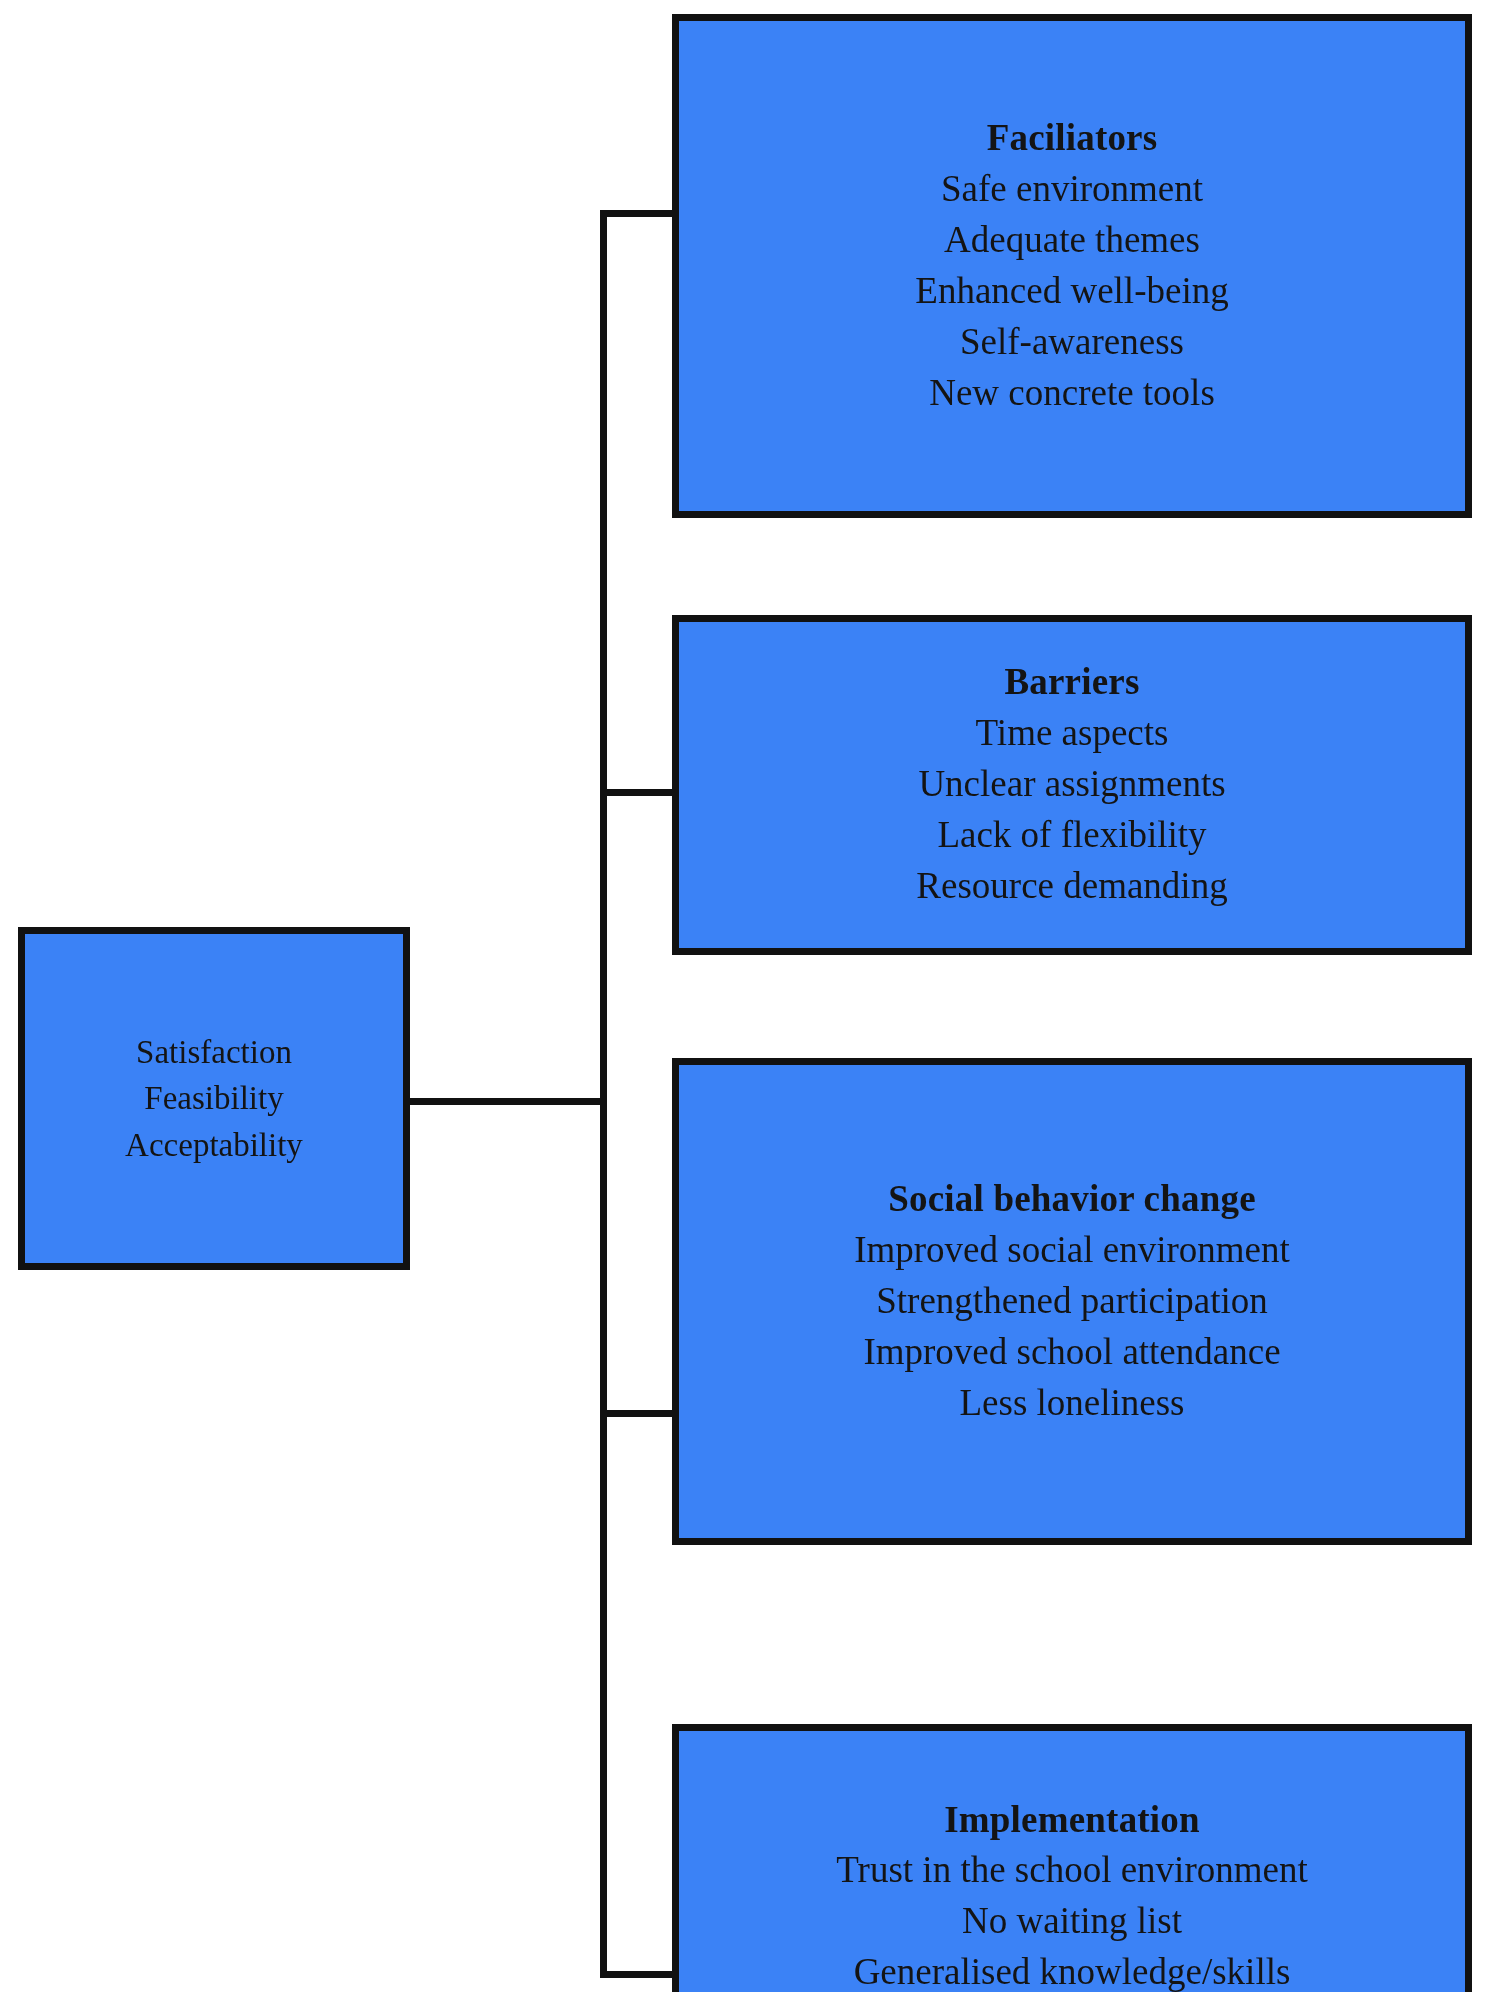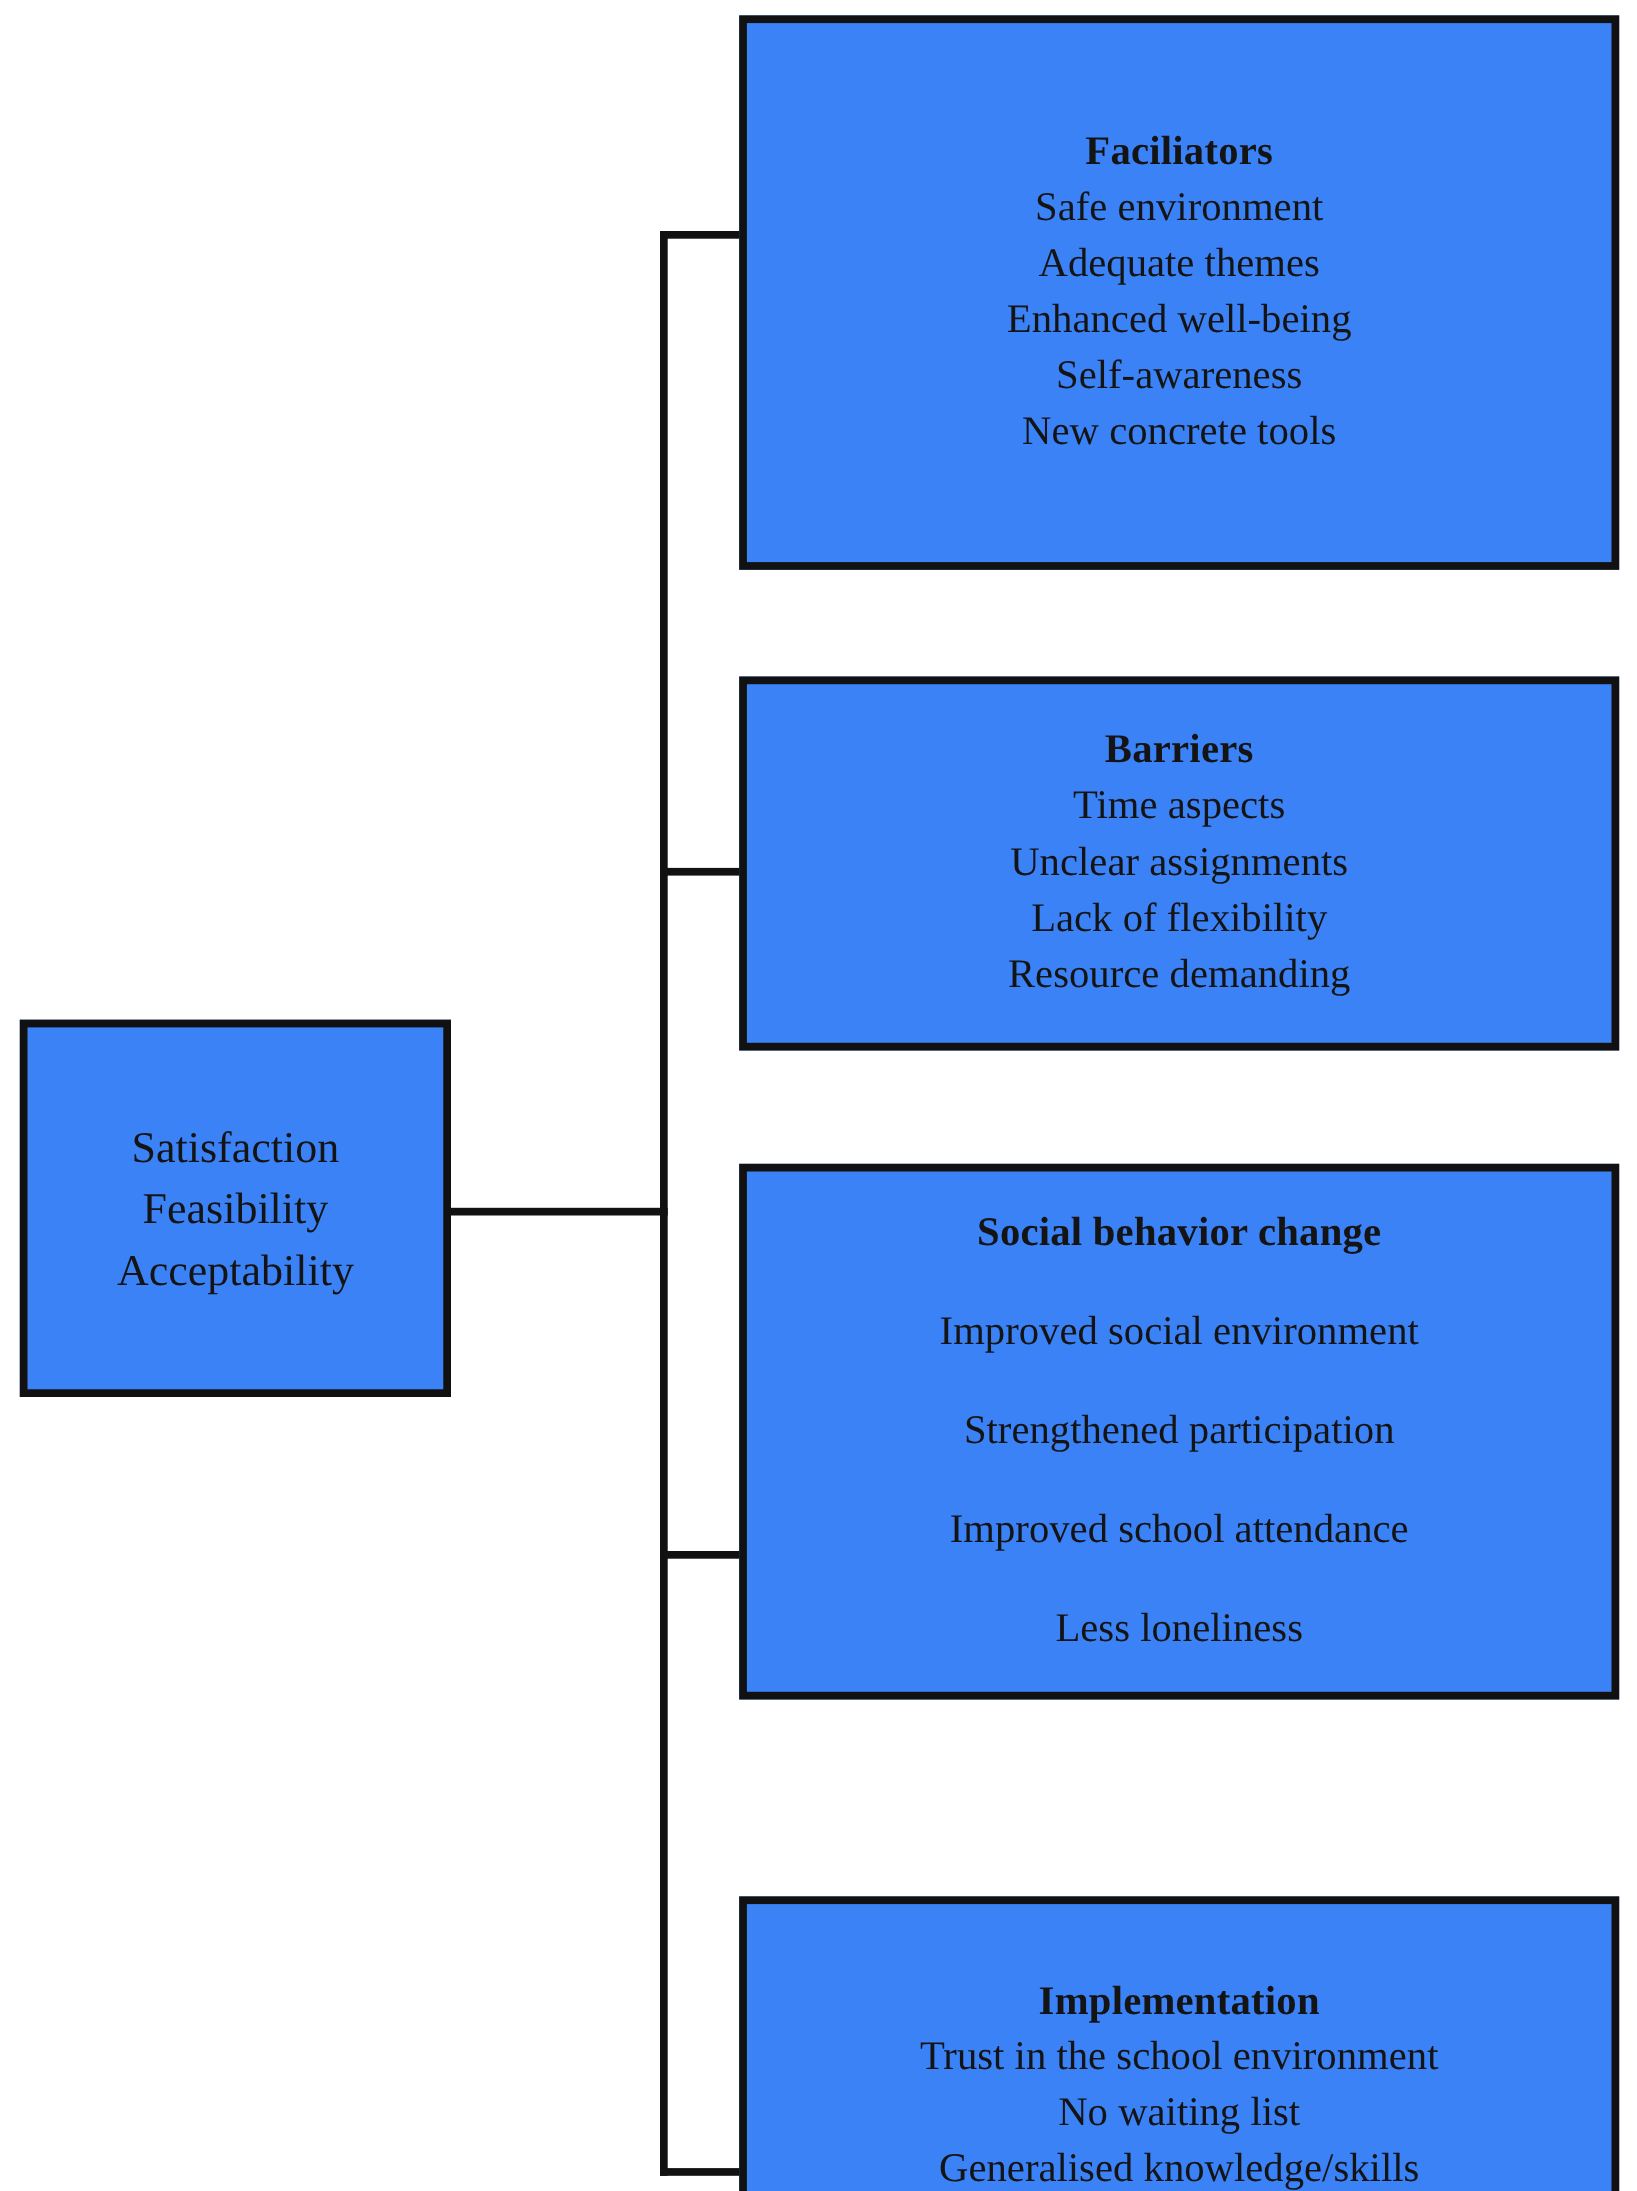--- a/index.html
+++ b/index.html
@@ -46,21 +46,21 @@
     font-size: 37px;
     line-height: 1.38;
     white-space: nowrap;
   }
   .box-item.wrap {
     white-space: normal;
     line-height: 1.16;
     max-width: 620px;
   }
   .root-line {
-    font-size: 40px;
+    font-size: 33px;
     line-height: 1.40;
     font-weight: normal;
     white-space: nowrap;
   }
 
   
   .conn {
     position: absolute;
     background: #111111;
   }
@@ -100,21 +100,21 @@
   </div>
 
   <div class="node-box" style="left:672px; top:615px; width:800px; height:340px; padding:28px 16px;">
     <div class="box-title">Barriers</div>
     <div class="box-item">Time aspects</div>
     <div class="box-item">Unclear assignments</div>
     <div class="box-item">Lack of flexibility</div>
     <div class="box-item">Resource demanding</div>
   </div>
 
-  <div class="node-box" style="left:672px; top:1058px; width:800px; height:487px; padding:14px 16px;gap:39px;">
+  <div class="node-box" style="left:672px; top:1058px; width:800px; height:487px; padding:14px 16px;">
     <div class="box-title">Social behavior change</div>
     <div class="box-item">Improved social environment</div>
     <div class="box-item">Strengthened participation</div>
     <div class="box-item">Improved school attendance</div>
     <div class="box-item">Less loneliness</div>
   </div>
 
   <div class="node-box" style="left:672px; top:1724px; width:800px; height:345px; padding:12px 12px;">
     <div class="box-title">Implementation</div>
     <div class="box-item">Trust in the school environment</div>

